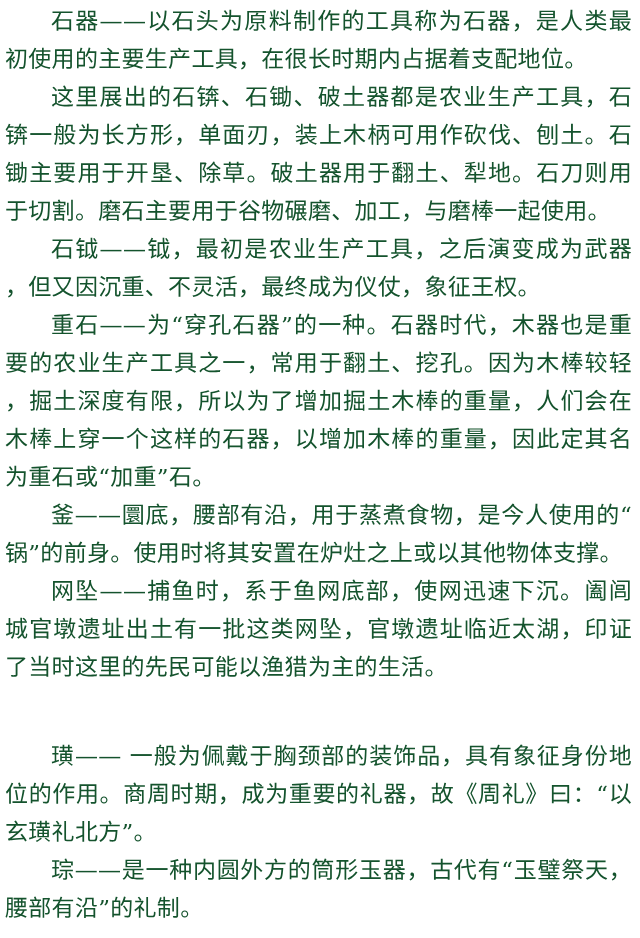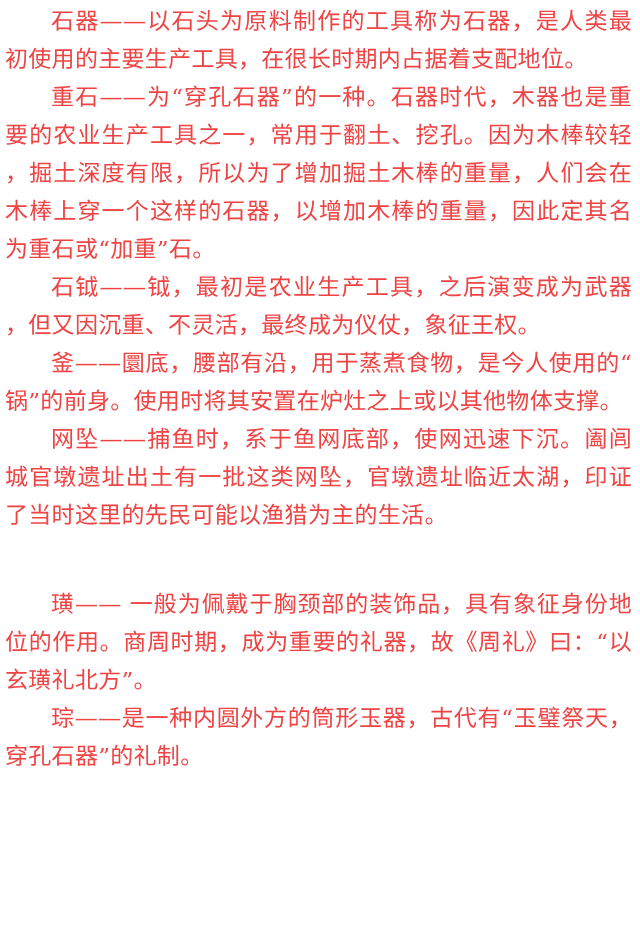--- a/index.html
+++ b/index.html
@@ -15,36 +15,37 @@
     background: #ffffff;
     overflow: hidden;
     box-sizing: border-box;
     padding: 2px 8px 0 5px;
   }
   .para {
     margin: 0;
     font-family: "DejaVu Serif", "Liberation Serif", serif;
     font-size: 23px;
     line-height: 38px;
-    color: #ef4444;
+    color: #14532d;
     text-align: justify;
     text-indent: 2em;
     letter-spacing: 0.3px;
     line-break: anywhere;
     word-break: break-all;
     overflow-wrap: anywhere;
   }
   .para.gap-before {
     margin-top: 51px;
   }
 </style>
 </head>
 <body>
 
 <div class="page">
   <p class="para">石器——以石头为原料制作的工具称为石器，是人类最初使用的主要生产工具，在很长时期内占据着支配地位。</p>
+  <p class="para">这里展出的石锛、石锄、破土器都是农业生产工具，石锛一般为长方形，单面刃，装上木柄可用作砍伐、刨土。石锄主要用于开垦、除草。破土器用于翻土、犁地。石刀则用于切割。磨石主要用于谷物碾磨、加工，与磨棒一起使用。</p>
+  <p class="para">石钺——钺，最初是农业生产工具，之后演变成为武器，但又因沉重、不灵活，最终成为仪仗，象征王权。</p>
   <p class="para">重石——为“穿孔石器”的一种。石器时代，木器也是重要的农业生产工具之一，常用于翻土、挖孔。因为木棒较轻，掘土深度有限，所以为了增加掘土木棒的重量，人们会在木棒上穿一个这样的石器，以增加木棒的重量，因此定其名为重石或“加重”石。</p>
-  <p class="para">石钺——钺，最初是农业生产工具，之后演变成为武器，但又因沉重、不灵活，最终成为仪仗，象征王权。</p>
   <p class="para">釜——圜底，腰部有沿，用于蒸煮食物，是今人使用的“锅”的前身。使用时将其安置在炉灶之上或以其他物体支撑。</p>
   <p class="para">网坠——捕鱼时，系于鱼网底部，使网迅速下沉。阖闾城官墩遗址出土有一批这类网坠，官墩遗址临近太湖，印证了当时这里的先民可能以渔猎为主的生活。</p>
   <p class="para gap-before">璜—— 一般为佩戴于胸颈部的装饰品，具有象征身份地位的作用。商周时期，成为重要的礼器，故《周礼》曰：“以玄璜礼北方”。</p>
-  <p class="para">琮——是一种内圆外方的筒形玉器，古代有“玉璧祭天，穿孔石器”的礼制。</p>
+  <p class="para">琮——是一种内圆外方的筒形玉器，古代有“玉璧祭天，腰部有沿”的礼制。</p>
 </div>
 
 </body></html>

